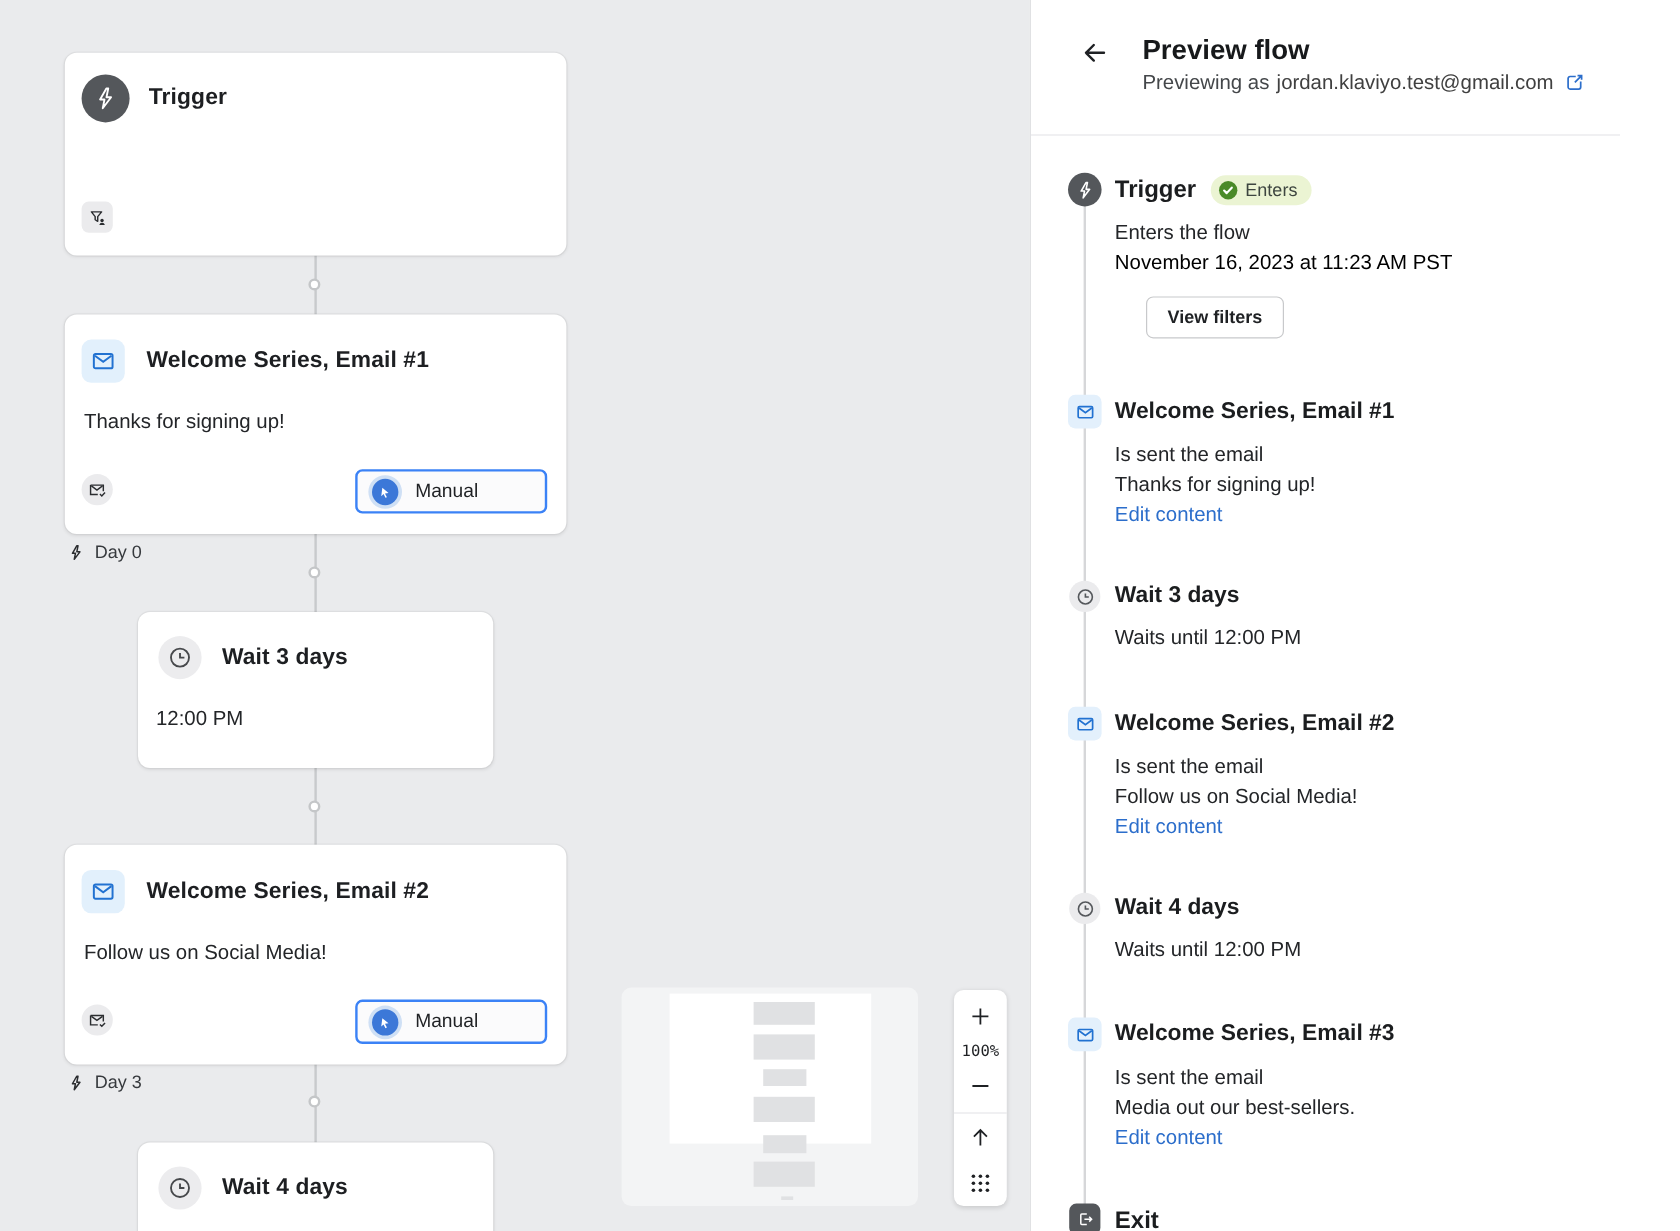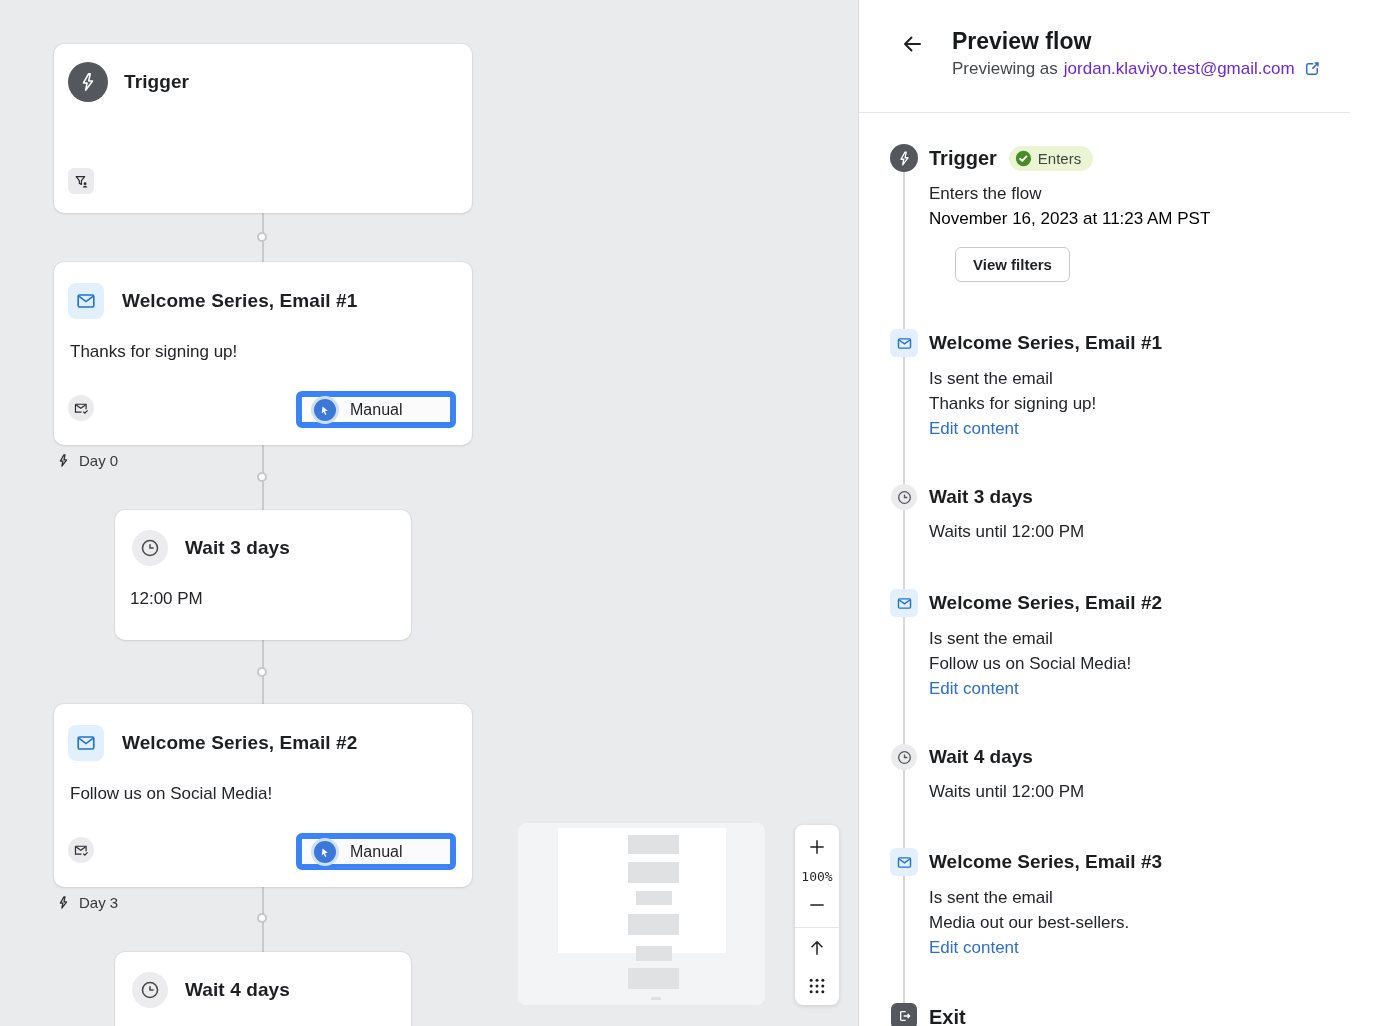--- a/index.html
+++ b/index.html
@@ -18,21 +18,21 @@
 
   .circle-icon { border-radius:50%; display:flex; align-items:center; justify-content:center; flex:0 0 auto; }
   .trigger-circle { width:40px; height:40px; background:#54575b; margin-right:16px; }
   .email-sq { width:36px; height:36px; border-radius:8px; background:#e2f0fc; display:flex; align-items:center; justify-content:center; margin-right:18px; flex:0 0 auto; }
   .clock-circle { width:36px; height:36px; background:#ececee; margin-right:17px; }
 
   .chip { position:absolute; left:14px; width:26px; height:26px; background:#ebebed; border-radius:6px;
           display:flex; align-items:center; justify-content:center; }
 
   .manual-btn { position:absolute; right:16px; width:160px; height:37px; background:#fbfbfc;
-                border:6px solid #3b82f6; border-radius:6px; display:flex; align-items:center; padding-left:12px; cursor:pointer; }
+                border:2px solid #3b82f6; border-radius:6px; display:flex; align-items:center; padding-left:12px; cursor:pointer; }
   .manual-ball { width:22px; height:22px; border-radius:50%; background:#3c78d8; box-shadow:0 0 0 3px #cfe0f5;
                  display:flex; align-items:center; justify-content:center; }
   .manual-label { margin-left:14px; font-size:16px; color:#1f2124; }
 
   .day-label { position:absolute; display:flex; align-items:center; gap:8px; font-size:15px; color:#36393d; }
 
   .connector { position:absolute; left:262px; width:2px; background:#c8cacc; }
   .conn-dot { position:absolute; left:257px; width:10px; height:10px; border-radius:50%; background:#fff; border:2px solid #c4c6c8; }
 
   
@@ -46,21 +46,21 @@
   .zbtn { width:44px; height:32px; display:flex; align-items:center; justify-content:center; cursor:pointer; }
   .zoom-level { font-family:"DejaVu Sans Mono", monospace; font-size:13px; color:#1f2124; height:26px; display:flex; align-items:center; }
   .zdivider { width:44px; height:1px; background:#e6e7e9; margin:6px 0 4px 0; }
 
   
   .panel { position:absolute; left:858px; top:0; width:492px; height:1026px; background:#fff; border-left:1px solid #d9dadc; }
   .panel-header { position:relative; height:113px; border-bottom:1px solid #e6e7e9; }
   .back-btn { position:absolute; left:40px; top:31px; width:26px; height:26px; display:flex; align-items:center; justify-content:center; cursor:pointer; }
   .panel-title { position:absolute; left:93px; top:28px; font-size:23px; font-weight:700; color:#17191b; }
   .panel-sub { position:absolute; left:93px; top:59px; font-size:17px; color:#44474a; display:flex; align-items:center; gap:6px; }
-  .panel-sub a { color:#6d28d9; text-decoration:none; }
+  .panel-sub a { color:#404040; text-decoration:none; }
   .ext-icon { display:inline-flex; margin-left:2px; }
 
   .timeline-line { position:absolute; left:44px; top:158px; width:2px; height:852px; background:#d6d7d9; }
 
   .t-item { position:absolute; left:31px; right:28px; }
   .t-icon { position:absolute; left:0; top:0; }
   .t-icon-circle { width:28px; height:28px; border-radius:50%; background:#54575b; display:flex; align-items:center; justify-content:center; }
   .t-icon-email { width:28px; height:28px; border-radius:6px; background:#e3f0fc; display:flex; align-items:center; justify-content:center; }
   .t-icon-clock { width:26px; height:26px; margin-left:1px; border-radius:50%; background:#ebebed; display:flex; align-items:center; justify-content:center; }
   .t-icon-exit { width:26px; height:26px; margin-left:1px; border-radius:6px; background:#54575b; display:flex; align-items:center; justify-content:center; }

